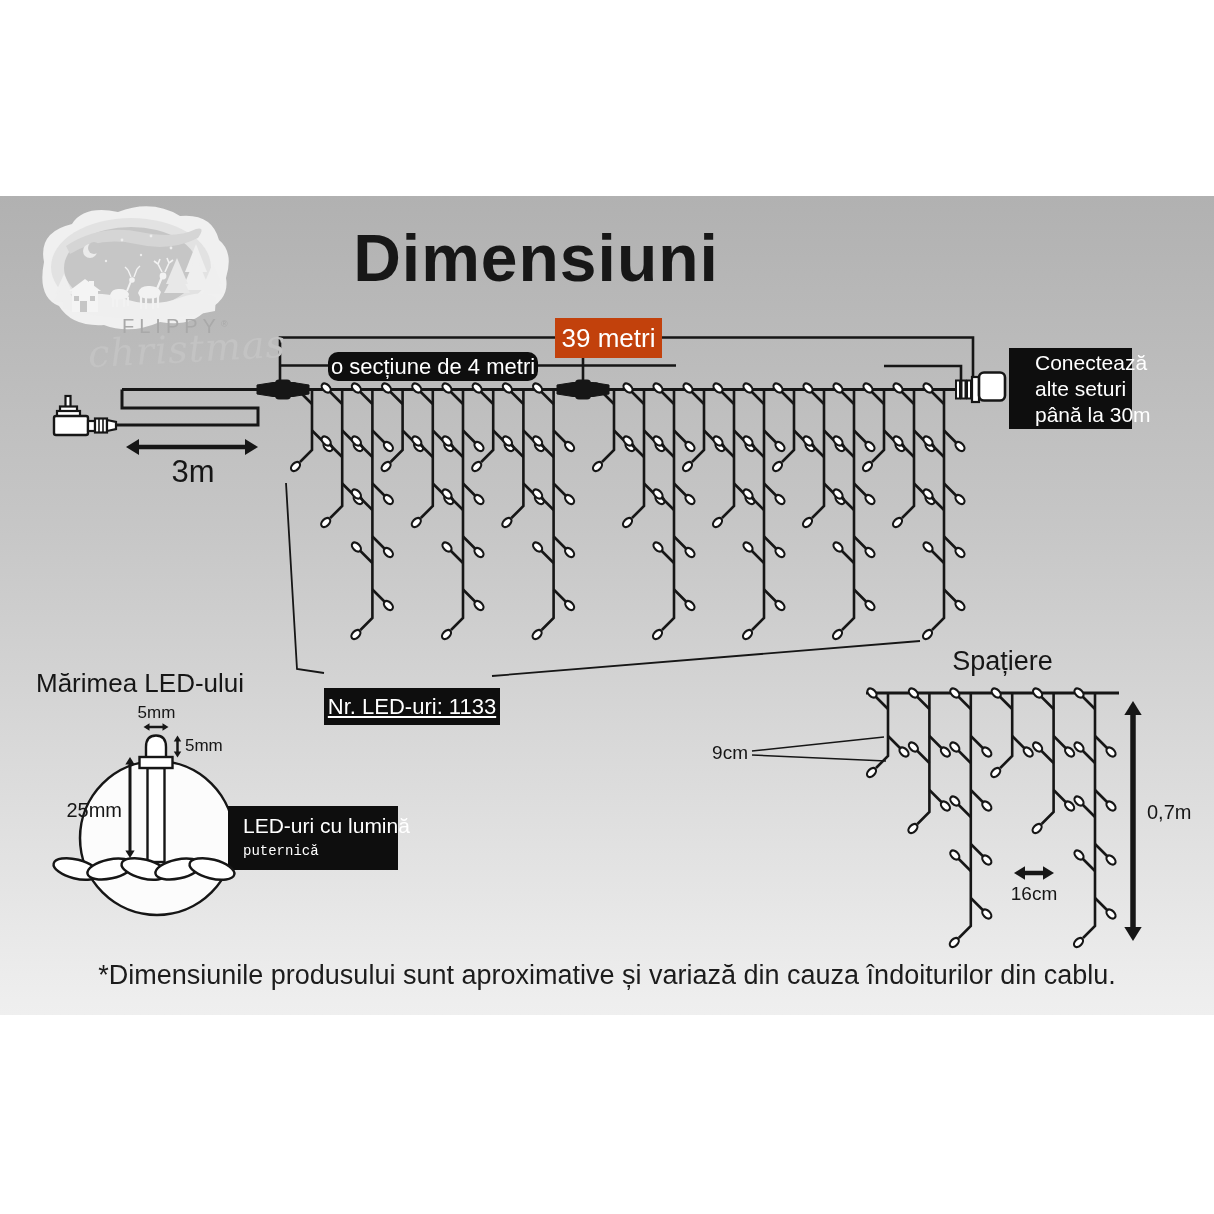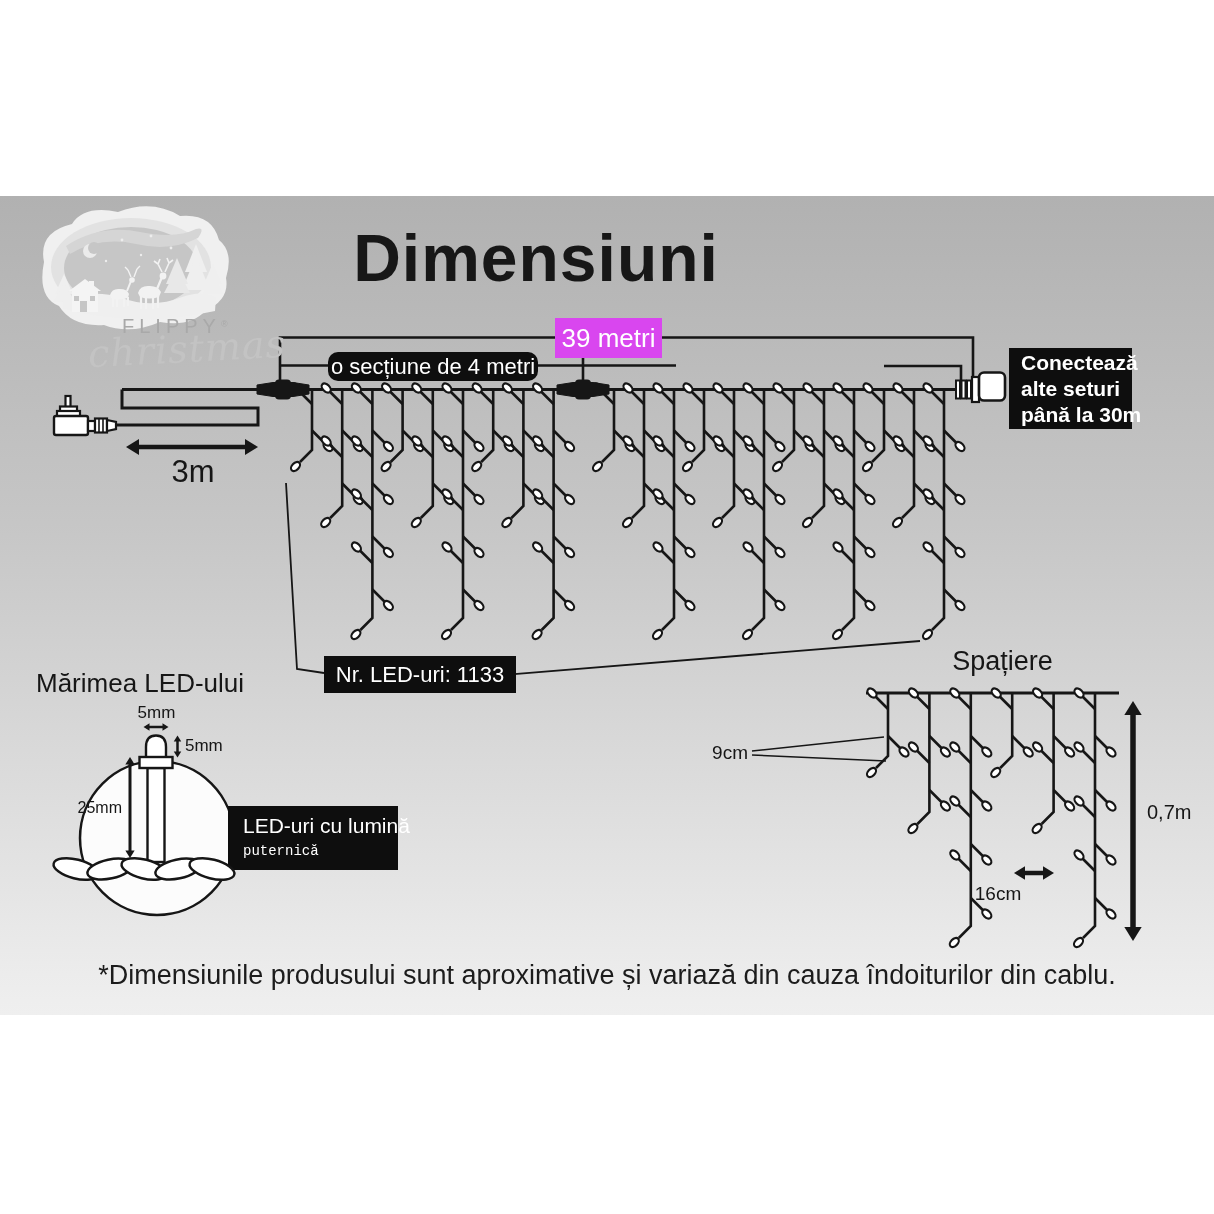--- a/index.html
+++ b/index.html
@@ -9,33 +9,33 @@
          background:linear-gradient(180deg,#b1b1b1 0%,#c6c6c6 40%,#dcdcdc 72%,#ececec 95%,#efefef 100%);}
   #diagram-svg{position:absolute;left:0;top:0;width:1214px;height:1214px;}
   .lbl{position:absolute;white-space:nowrap;}
   .blackbox{position:absolute;background:#0e0e0e;color:#ffffff;display:flex;
             align-items:center;justify-content:center;}
   #page-title{left:0;top:220px;width:1016px;text-align:center;font-size:66px;font-weight:bold;letter-spacing:1px;color:#171717;margin-left:28px;}
   #box-39m{left:555px;top:318px;width:107px;height:40px;font-size:26px;}
   #box-sec-a{left:328px;top:352px;width:210px;height:29px;font-size:22px;}
   #box-sec-b{left:676px;top:352px;width:208px;height:31px;font-size:22px;}
   #box-connect{left:1009px;top:348px;width:123px;height:81px;flex-direction:column;
-               align-items:flex-start;justify-content:center;padding-left:12px;box-sizing:border-box;
-               font-size:21px;line-height:26px;font-weight:bold;}
+               align-items:flex-start;justify-content:center;padding-left:26px;box-sizing:border-box;
+               font-size:21px;line-height:26px;}
   #lbl-3m{left:155px;top:454px;width:76px;text-align:center;font-size:31px;}
-  #box-nrled{left:324px;top:656px;width:192px;height:37px;font-size:22px;}
+  #box-nrled{left:324px;top:688px;width:176px;height:37px;font-size:22px;text-decoration:underline;}
   #lbl-marimea{left:36px;top:668px;width:250px;text-align:left;font-size:26px;}
   #lbl-5mm-top{left:130px;top:703px;width:53px;text-align:center;font-size:17px;}
   #lbl-5mm-right{left:185px;top:736px;font-size:17px;}
-  #lbl-25mm{left:66px;top:799px;width:56px;text-align:right;font-size:16px;}
+  #lbl-25mm{left:66px;top:799px;width:56px;text-align:right;font-size:20px;}
   #note-l1{left:243px;top:814px;color:#ffffff;font-size:21px;}
   #note-l2{left:243px;top:843px;color:#ffffff;font-size:14px;font-family:Liberation Mono, monospace;}
   #lbl-spatiere{left:900px;top:646px;width:205px;text-align:center;font-size:27px;}
   #lbl-9cm{left:698px;top:742px;width:50px;text-align:right;font-size:19px;}
-  #lbl-16cm{left:964px;top:883px;width:68px;text-align:center;font-size:19px;}
+  #lbl-16cm{left:1000px;top:883px;width:68px;text-align:center;font-size:19px;}
   #lbl-07m{left:1147px;top:801px;font-size:20px;}
   #disclaimer{left:0;top:960px;width:1214px;text-align:center;font-size:27px;color:#1c1c1c;}
   #logo-flippy{left:122px;top:315px;font-size:20px;letter-spacing:5px;color:#a9a9a9;}
   #logo-reg{font-size:9px;vertical-align:6px;letter-spacing:0;}
   #logo-script{left:88px;top:327px;font-size:38px;font-family:"DejaVu Serif", serif;
                font-style:italic;color:#c3c3c3;transform:rotate(-3deg);letter-spacing:1px;}
 </style>
 </head>
 <body>
 
@@ -472,21 +472,21 @@
       <ellipse cx="144" cy="869" rx="23" ry="9.5" transform="rotate(14 144 869)" fill="#fff" stroke="#161616" stroke-width="2.4"></ellipse>
       <ellipse cx="178" cy="869" rx="23" ry="9.5" transform="rotate(-12 178 869)" fill="#fff" stroke="#161616" stroke-width="2.4"></ellipse>
       <ellipse cx="212" cy="869" rx="23" ry="9.5" transform="rotate(14 212 869)" fill="#fff" stroke="#161616" stroke-width="2.4"></ellipse>
     </svg>
 
   <div class="lbl" id="page-title">Dimensiuni</div>
 
   <div class="lbl" id="logo-flippy"><span>FLIPPY</span><span id="logo-reg">®</span></div>
   <div class="lbl" id="logo-script">christmas</div>
 
-  <div class="lbl blackbox" id="box-39m" style="background: #d946ef; color: rgb(255, 255, 255);">39 metri</div>
+  <div class="lbl blackbox" id="box-39m" style="background: #c2410c; color: rgb(255, 255, 255);">39 metri</div>
   <div class="lbl blackbox" id="box-sec-a" style="background: rgb(14, 14, 14); color: rgb(255, 255, 255); border-radius: 10px;">o secțiune de 4 metri</div>
   <div class="lbl blackbox" id="box-connect" style="background: rgb(14, 14, 14); color: rgb(255, 255, 255);">
     <div>Conectează</div>
     <div>alte seturi</div>
     <div>până la 30m</div>
   </div>
   <div class="lbl" id="lbl-3m">3m</div>
   <div class="lbl blackbox" id="box-nrled" style="background: rgb(14, 14, 14); color: rgb(255, 255, 255);">Nr. LED-uri: 1133</div>
 
   <div class="lbl" id="lbl-marimea">Mărimea LED-ului</div>

